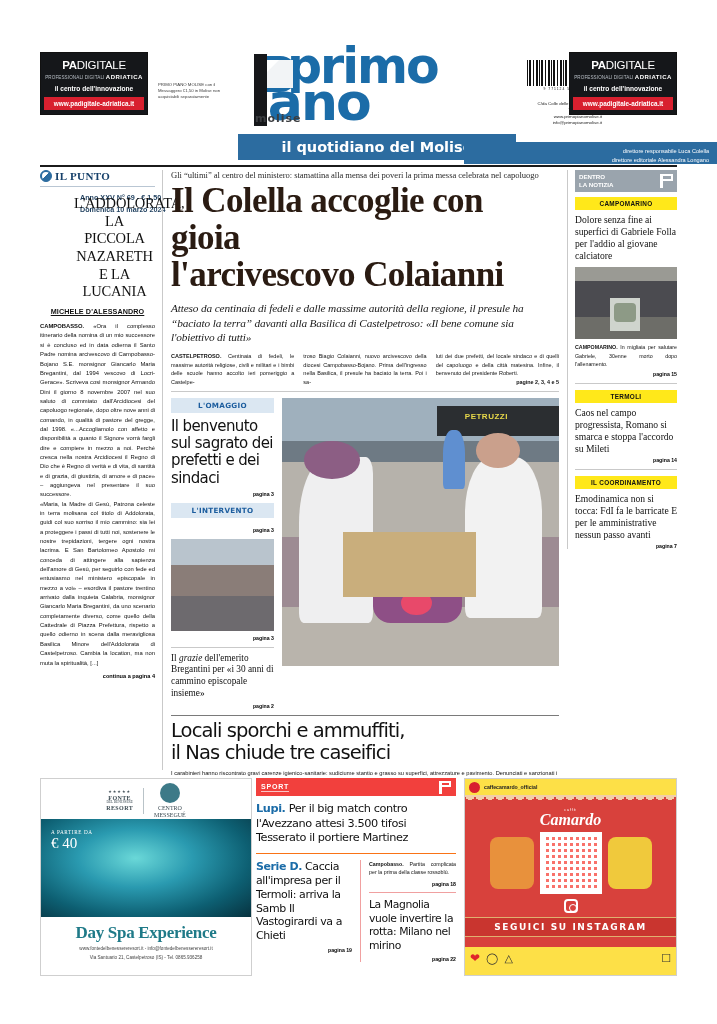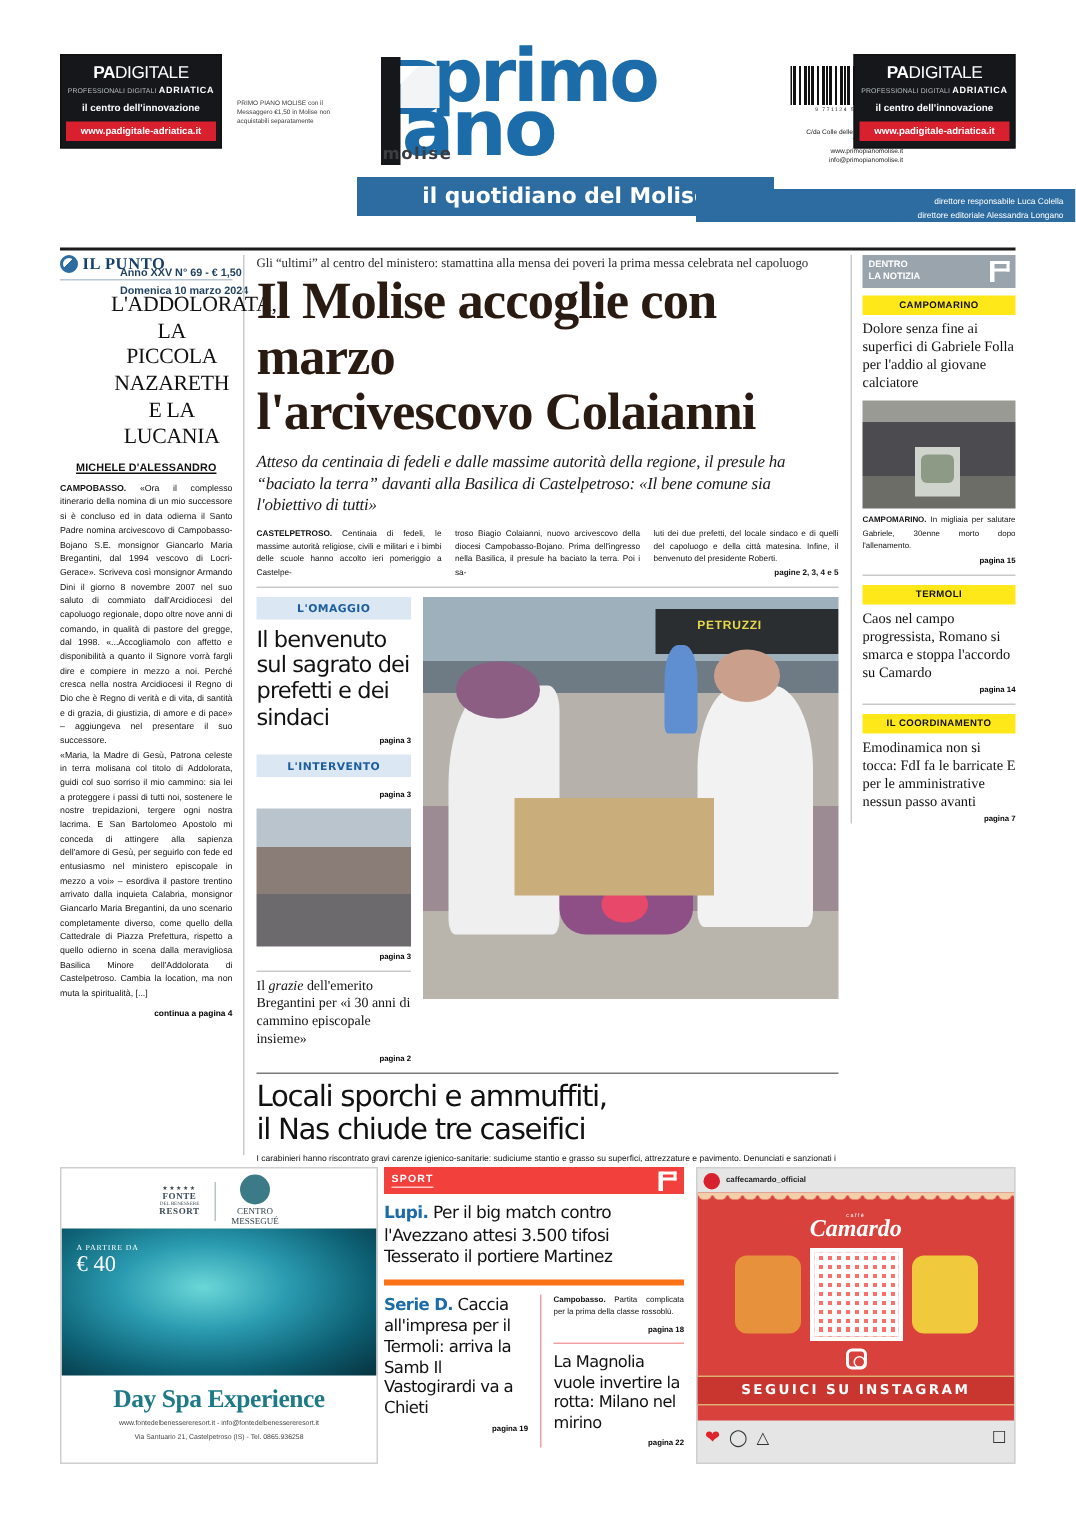--- a/index.html
+++ b/index.html
@@ -11,21 +11,21 @@
   }
   .page {
     position: relative;
     width: 717px; height: 1024px;
     background: #ffffff;
     padding: 0;
   }
 
   
   .masthead {
-    position: absolute; left: 40px; top: 36px;
+    position: absolute; left: 40px; top: 52px;
     width: 637px; height: 112px;
   }
   .pad-ad {
     position: absolute; left: 0; top: 0;
     width: 108px; height: 63px;
     background: #15171a;
     border: 1px solid #111;
     display: flex; flex-direction: column;
     align-items: center; justify-content: flex-start;
     padding-top: 7px;
@@ -257,33 +257,33 @@
   }
   .sport-bar .txt{color:#fff;font-size:7px;font-weight:700;letter-spacing:0.8px;border-bottom:1px solid rgba(255,255,255,.7); padding-bottom:1px;}
   .sport-bar .pmark{width:12px;height:13px;position:relative;}
   .sport-bar .pmark .s{position:absolute;left:0;top:0;width:2.5px;height:13px;background:#fff;}
   .sport-bar .pmark .b{position:absolute;left:2px;top:0;width:10px;height:6.5px;border:2px solid #fff;border-left:none;}
   .sport-lead {
     font-family:"DejaVu Sans", sans-serif;
     font-size:11.3px; line-height:1.3; color:#111; padding-top:6px; letter-spacing:-0.4px;
   }
   .sport-lead b{color:#1b6ca8;}
-  .sport-split { display:grid; grid-template-columns: 1fr 1fr; gap:8px; margin-top:7px; border-top:4px solid #f97316; padding-top:6px;}
+  .sport-split { display:grid; grid-template-columns: 1fr 1fr; gap:8px; margin-top:7px; border-top:1px solid #f97316; padding-top:6px;}
   .sport-split .right-cell{border-left:1px solid #f0a0a0; padding-left:8px;}
   .sport-sd { font-family:"DejaVu Sans", sans-serif; font-size:11px; line-height:1.26; color:#111; letter-spacing:-0.4px;}
   .sport-sd b{color:#1b6ca8;}
   .sport-ref { font-size:5.2px; font-weight:700; text-align:right; padding-top:4px; }
   .sport-cap { font-size:5.3px; line-height:1.6; text-align:justify; color:#111;}
   .sport-cap b{font-weight:700;}
   .sport-hr{border-top:1px solid #f0a0a0; margin:5px 0;}
   .sport-mag { font-family:"DejaVu Sans", sans-serif; font-size:10.8px; line-height:1.26; color:#111; letter-spacing:-0.4px;}
 
   .ad-right {
     position:absolute; left:424px; top:0; width:213px; height:198px;
-    border:1px solid #cfcfcf; background:#e5e5e5; overflow:hidden;
+    border:1px solid #cfcfcf; background:#fde047; overflow:hidden;
   }
   .ig-head{height:16px; display:flex;align-items:center; gap:4px; padding:0 4px;}
   .ig-avatar{width:11px;height:11px;border-radius:50%;background:#d8202f;}
   .ig-user{font-size:5.2px;color:#222;font-weight:600;}
   .ig-body{height:152px;background:#d8413c;position:relative;}
   .ig-scallop{height:7px;background:
      radial-gradient(circle at 5px 0, #f2cfa8 5px, transparent 5px) repeat-x;
      background-size:10px 10px;}
   .ig-brand{text-align:center;padding-top:6px;}
   .ig-brand .tiny{font-size:3.6px;color:#fff;letter-spacing:1px;}
@@ -383,21 +383,21 @@
       <div class="punto-body">
         <p><b>CAMPOBASSO.</b><span> «Ora il complesso itinerario della nomina di un mio successore si è concluso ed in data odierna il Santo Padre nomina arcivescovo di Campobasso-Bojano S.E. monsignor Giancarlo Maria Bregantini, dal 1994 vescovo di Locri-Gerace». Scriveva così monsignor Armando Dini il giorno 8 novembre 2007 nel suo saluto di commiato dall'Arcidiocesi del capoluogo regionale, dopo oltre nove anni di comando, in qualità di pastore del gregge, dal 1998. «...Accogliamolo con affetto e disponibilità a quanto il Signore vorrà fargli dire e compiere in mezzo a noi. Perché cresca nella nostra Arcidiocesi il Regno di Dio che è Regno di verità e di vita, di santità e di grazia, di giustizia, di amore e di pace» – aggiungeva nel presentare il suo successore.</span></p>
         <p>«Maria, la Madre di Gesù, Patrona celeste in terra molisana col titolo di Addolorata, guidi col suo sorriso il mio cammino: sia lei a proteggere i passi di tutti noi, sostenere le nostre trepidazioni, tergere ogni nostra lacrima. E San Bartolomeo Apostolo mi conceda di attingere alla sapienza dell'amore di Gesù, per seguirlo con fede ed entusiasmo nel ministero episcopale in mezzo a voi» – esordiva il pastore trentino arrivato dalla inquieta Calabria, monsignor Giancarlo Maria Bregantini, da uno scenario completamente diverso, come quello della Cattedrale di Piazza Prefettura, rispetto a quello odierno in scena dalla meravigliosa Basilica Minore dell'Addolorata di Castelpetroso. Cambia la location, ma non muta la spiritualità, [...]</p>
       </div>
       <div class="punto-cont">continua a pagina 4</div>
     </div>
 
     <div class="col-main">
       <div class="kicker">Gli “ultimi” al centro del ministero: stamattina alla mensa dei poveri la prima messa celebrata nel capoluogo</div>
       <div class="headline">
-        <div>Il Molise accoglie con marzo</div>
+        <div>Il Colella accoglie con gioia</div>
         <div>l'arcivescovo Colaianni</div>
       </div>
       <div class="subhead">Atteso da centinaia di fedeli e dalle massime autorità della regione, il presule ha “baciato la terra” davanti alla Basilica di Castelpetroso: «Il bene comune sia l'obiettivo di tutti»</div>
 
       <div class="lead-cols">
         <p><b>CASTELPETROSO.</b><span> Centinaia di fedeli, le massime autorità religiose, civili e militari e i bimbi delle scuole hanno accolto ieri pomeriggio a Castelpe-</span></p>
         <p>troso Biagio Colaianni, nuovo arcivescovo della diocesi Campobasso-Bojano. Prima dell'ingresso nella Basilica, il presule ha baciato la terra. Poi i sa-</p>
         <p><span>luti dei due prefetti, del locale sindaco e di quelli del capoluogo e della città matesina. Infine, il benvenuto del presidente Roberti.</span> <span class="pagref">pagine 2, 3, 4 e 5</span></p>
       </div>
 
@@ -463,21 +463,21 @@
           <div style="position:absolute;left:38%;top:50%;width:22%;height:26%;background:#8d9a86;border-radius:4px;"></div>
         </div>
         <div class="r-caption"><b>CAMPOMARINO.</b><span> In migliaia per salutare Gabriele, 30enne morto dopo l'allenamento.</span></div>
         <div class="r-ref">pagina 15</div>
       </div>
 
       <div class="r-sep"></div>
 
       <div>
         <div class="yellowbar">TERMOLI</div>
-        <div class="r-title">Caos nel campo progressista, Romano si smarca e stoppa l'accordo su Camardo</div>
+        <div class="r-title">Caos nel campo progressista, Romano si smarca e stoppa l'accordo su Mileti</div>
         <div class="r-ref">pagina 14</div>
       </div>
 
       <div class="r-sep"></div>
 
       <div>
         <div class="yellowbar">IL COORDINAMENTO</div>
         <div class="r-title">Emodinamica non si tocca: FdI fa le barricate E per le amministrative nessun passo avanti</div>
         <div class="r-ref">pagina 7</div>
       </div>

